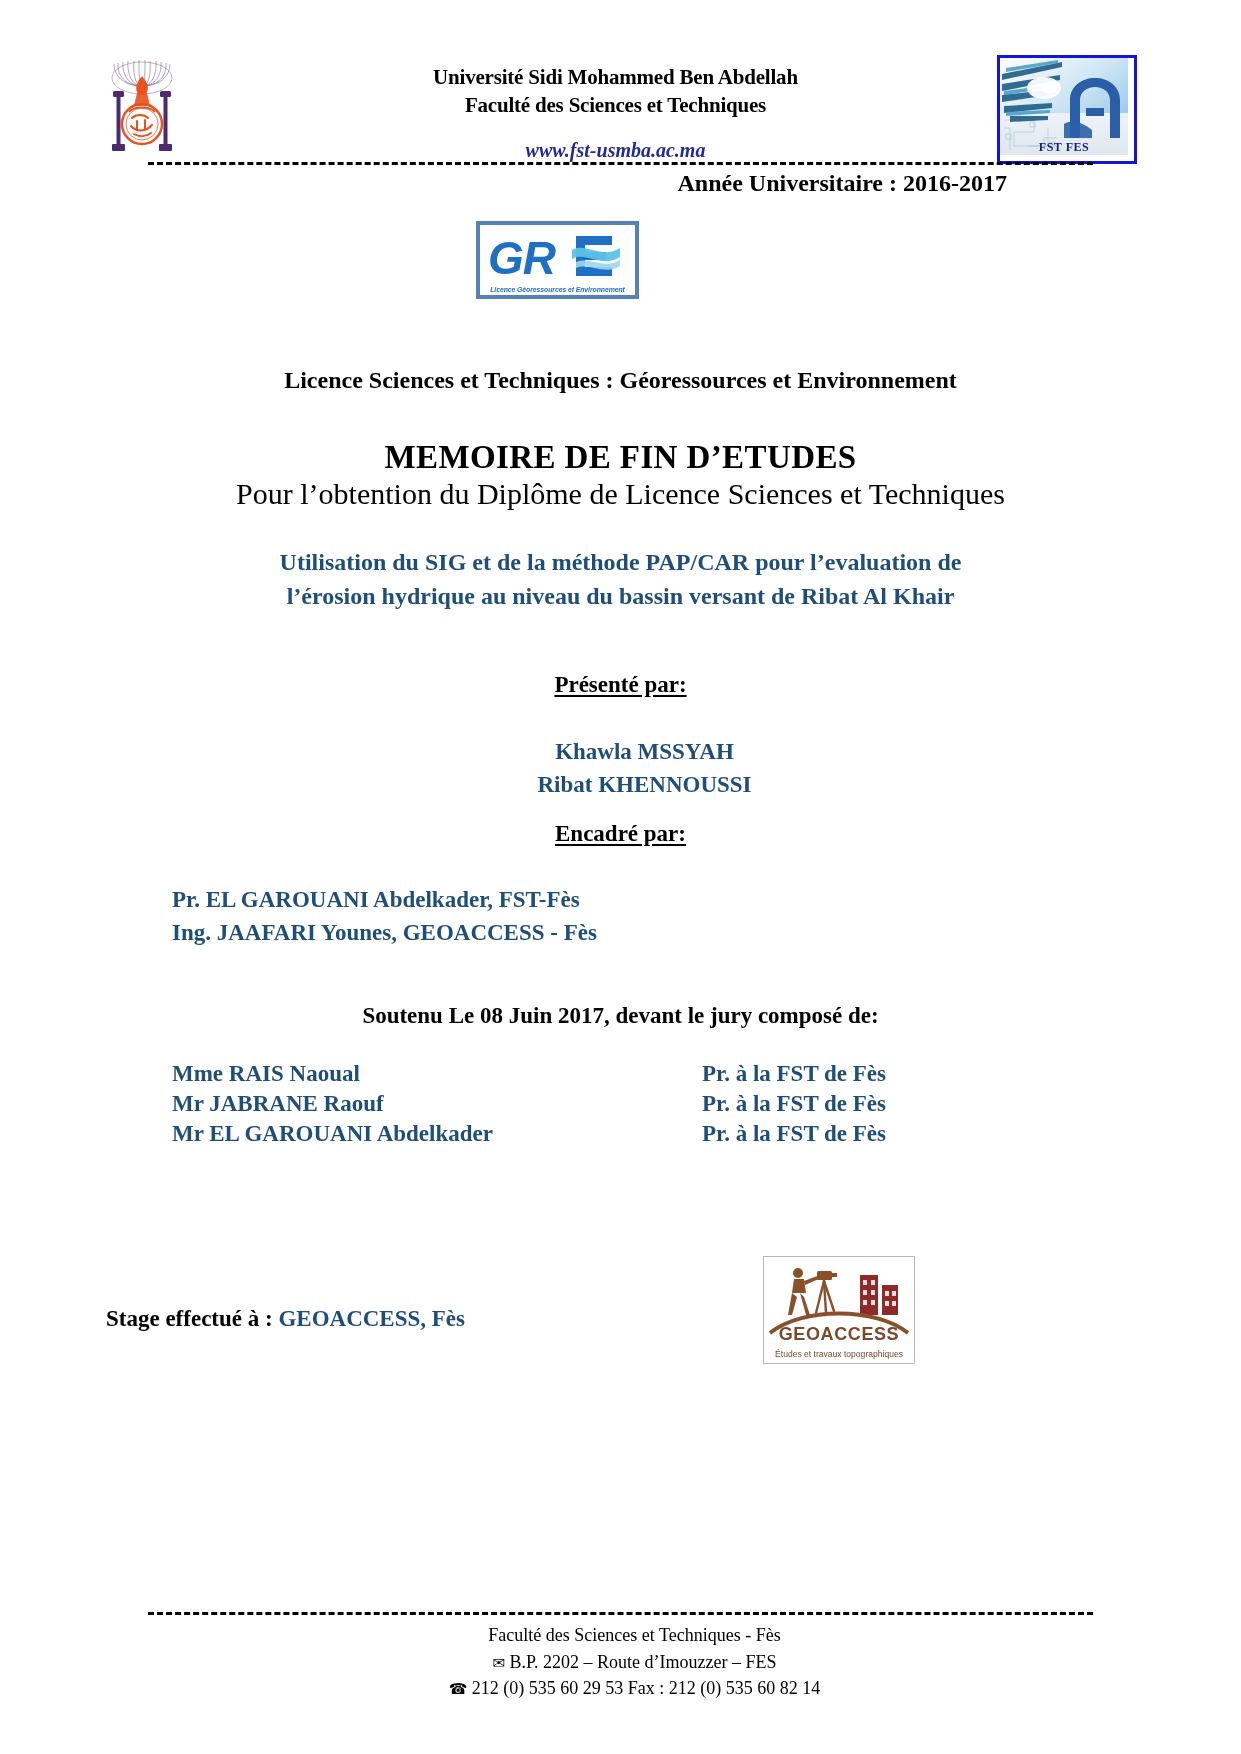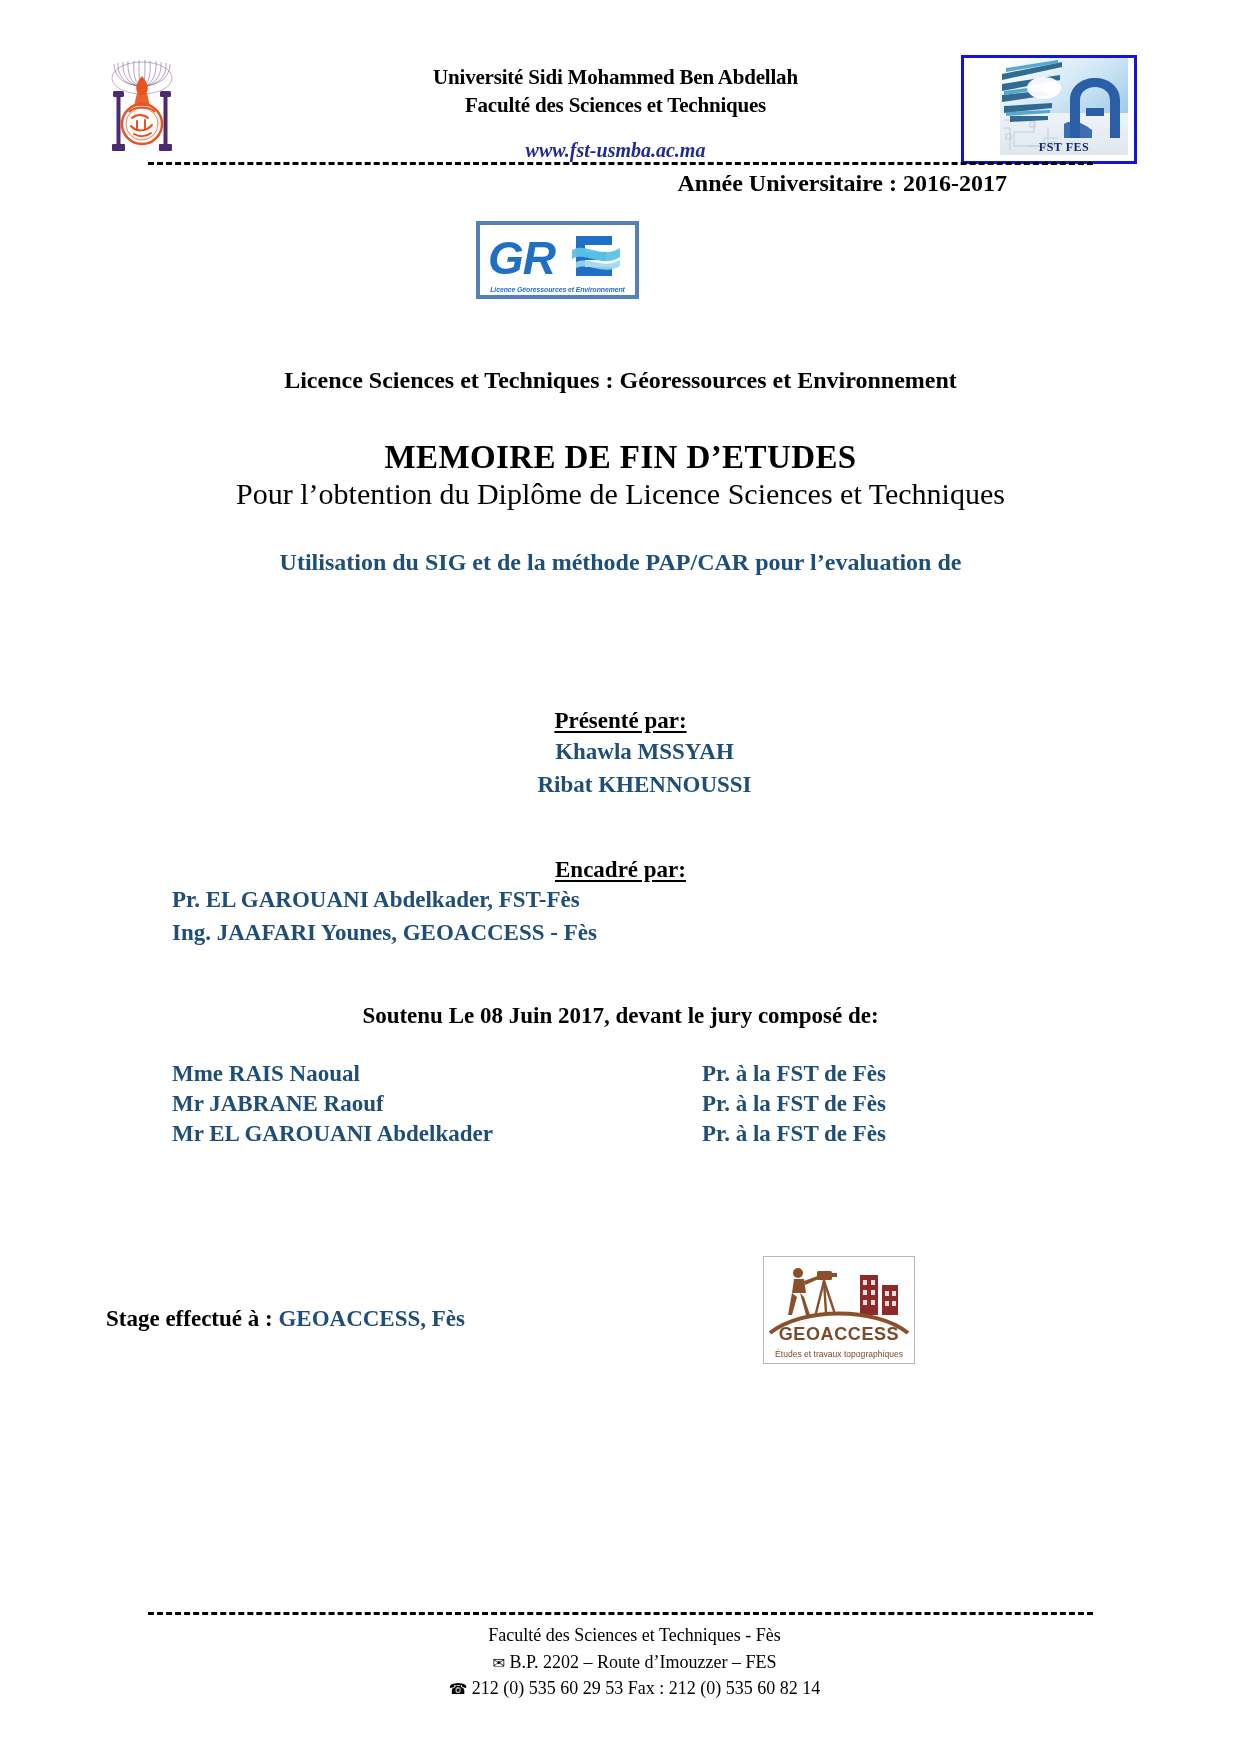--- a/index.html
+++ b/index.html
@@ -65,21 +65,20 @@
   
   .fst-logo {
     position: absolute;
     right: 0;
     top: 3px;
     width: 134px;
     height: 103px;
     border: 3px solid #1414d8;
     background: #ffffff;
     overflow: hidden;
-    padding-left: 36px;
   }
   .fst-logo svg { display:block; }
 
   
   .rule {
     position: absolute;
     left: 148px;
     right: 148px;
     border-top: 3px dashed #000;
     height: 0;
@@ -167,21 +166,20 @@
   }
 
   .section-label {
     position: absolute;
     left: 0;
     right: 0;
     text-align: center;
     font-size: 23px;
     font-weight: bold;
     color: #000;
-    margin-top: 36px;
   }
   .section-label span {
     text-decoration: underline;
     text-underline-offset: 3px;
   }
   .lbl-presente { top: 672px; }
   .lbl-encadre  { top: 821px; }
 
   .names {
     position: absolute;
@@ -435,20 +433,21 @@
   </div>
 
   <div class="licence-line">Licence Sciences et Techniques : Géoressources et Environnement</div>
 
   <div class="memoire">MEMOIRE DE FIN D’ETUDES</div>
 
   <div class="pour-obtention">Pour l’obtention du Diplôme de Licence Sciences et Techniques</div>
 
   <div class="subject">
     <div>Utilisation du SIG et de la méthode PAP/CAR pour l’evaluation de</div>
+    <div>l’érosion hydrique au niveau du bassin versant de Ribat Al Khair</div>
   </div>
 
   <div class="section-label lbl-presente">
     <span>Présenté par:</span>
   </div>
   <div class="names names-students">
     <div>Khawla MSSYAH</div>
     <div>Ribat KHENNOUSSI</div>
   </div>
 

